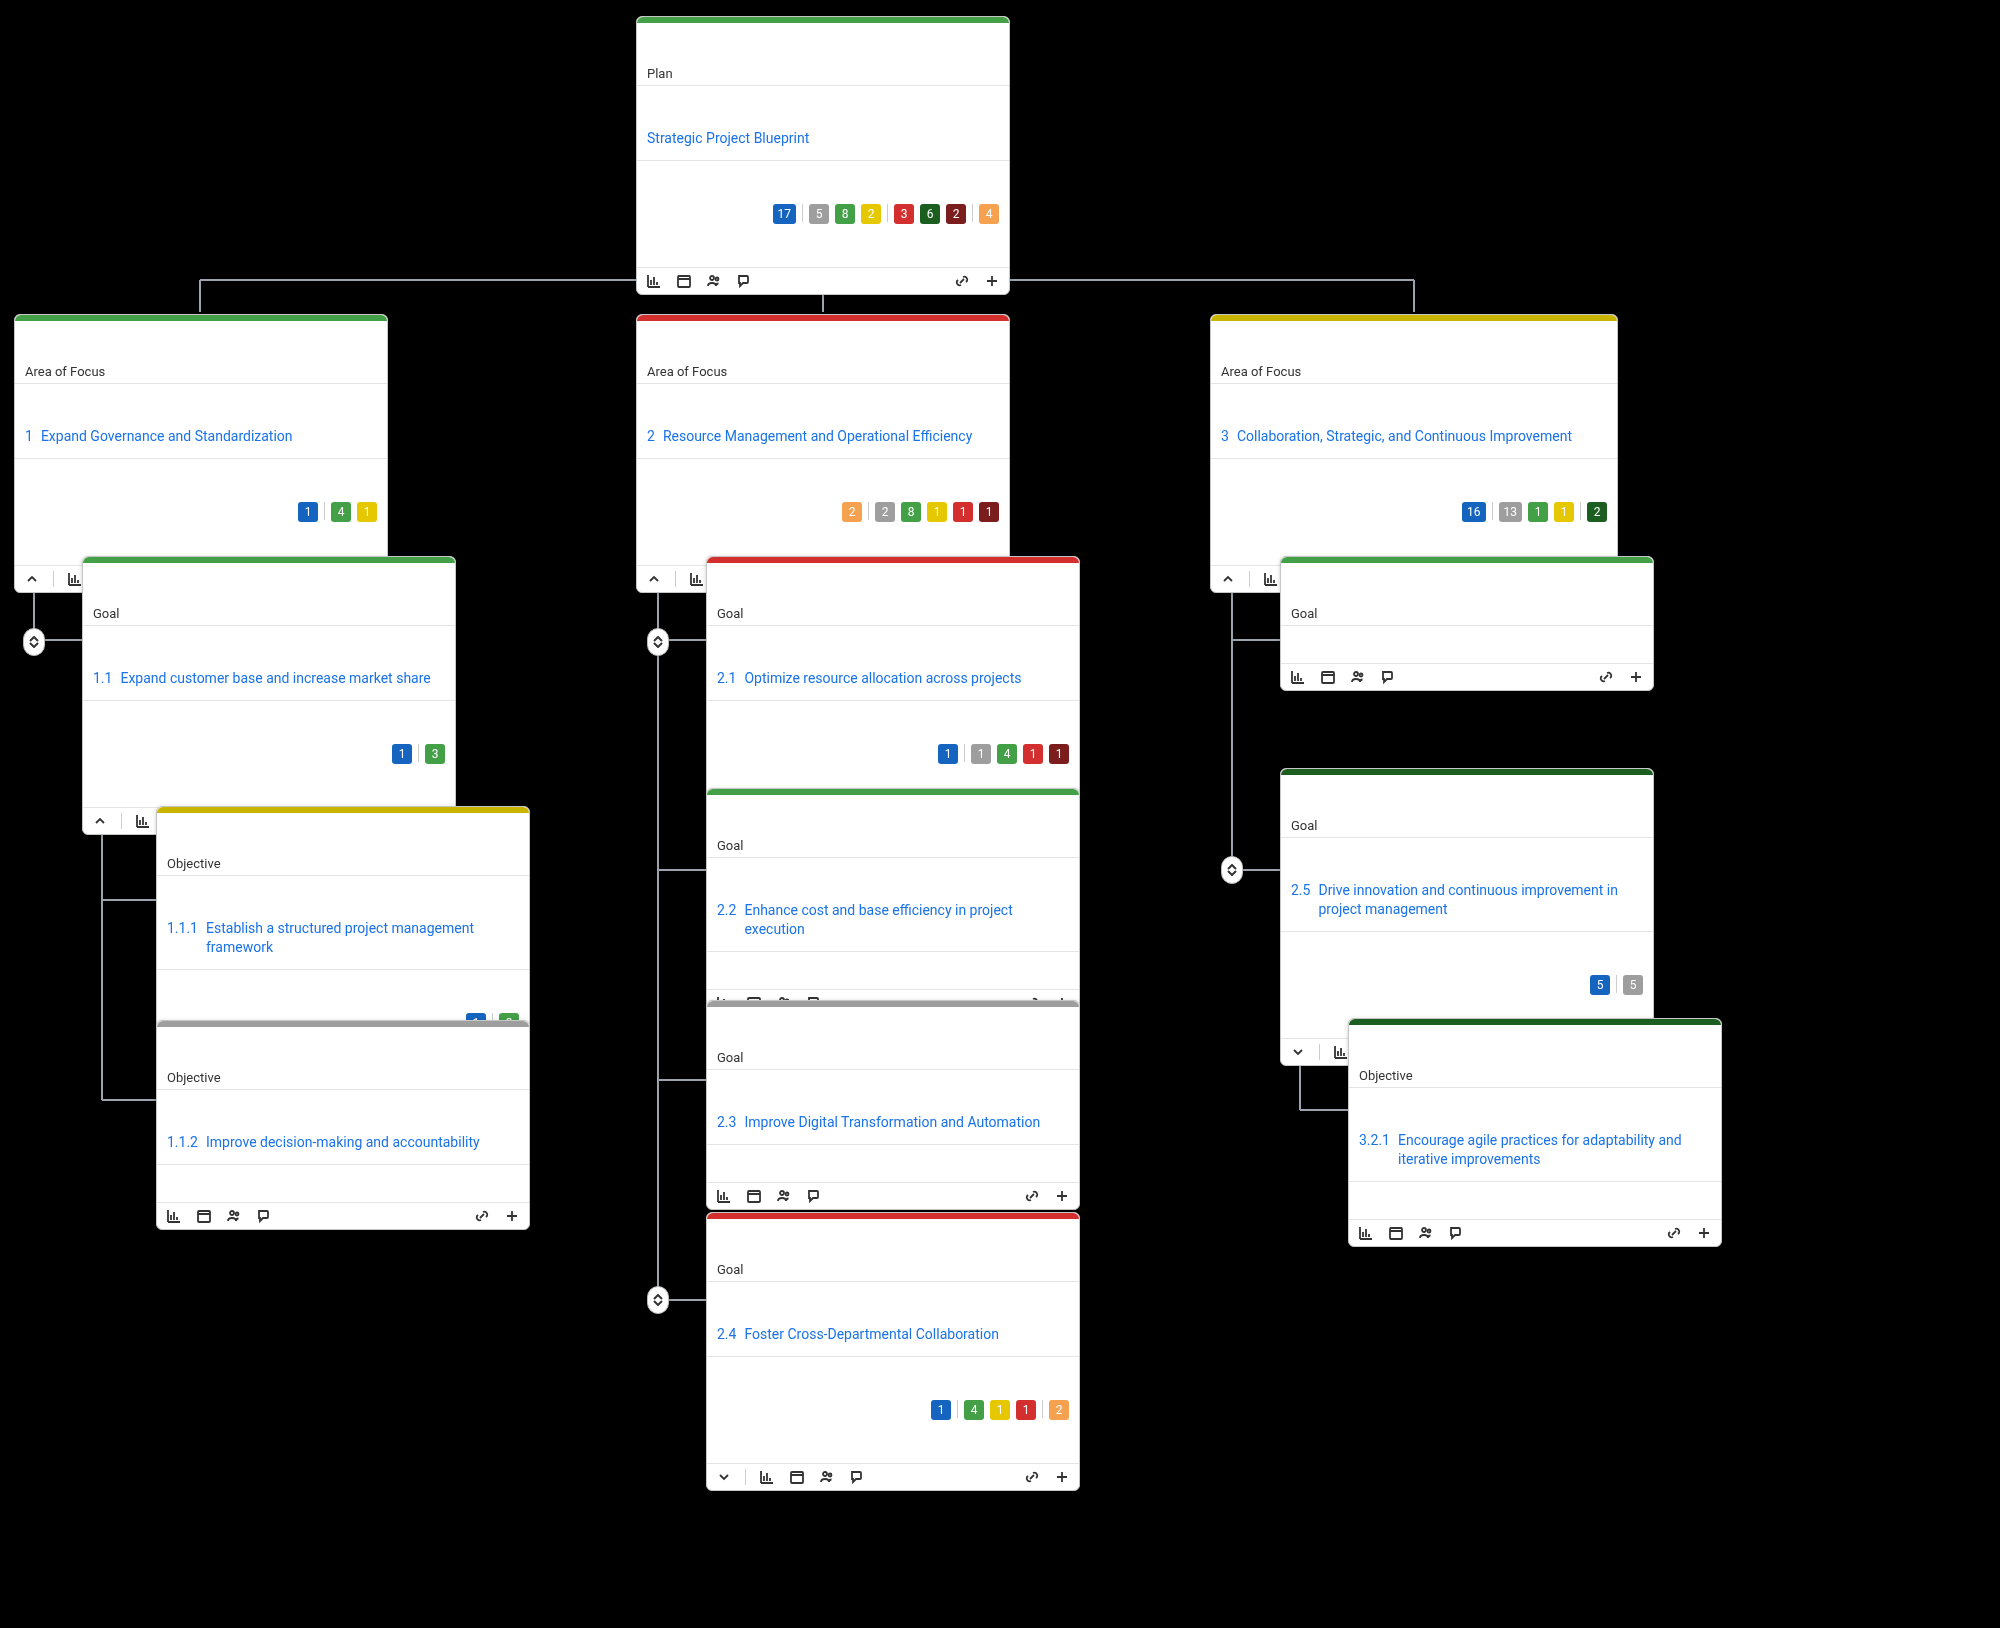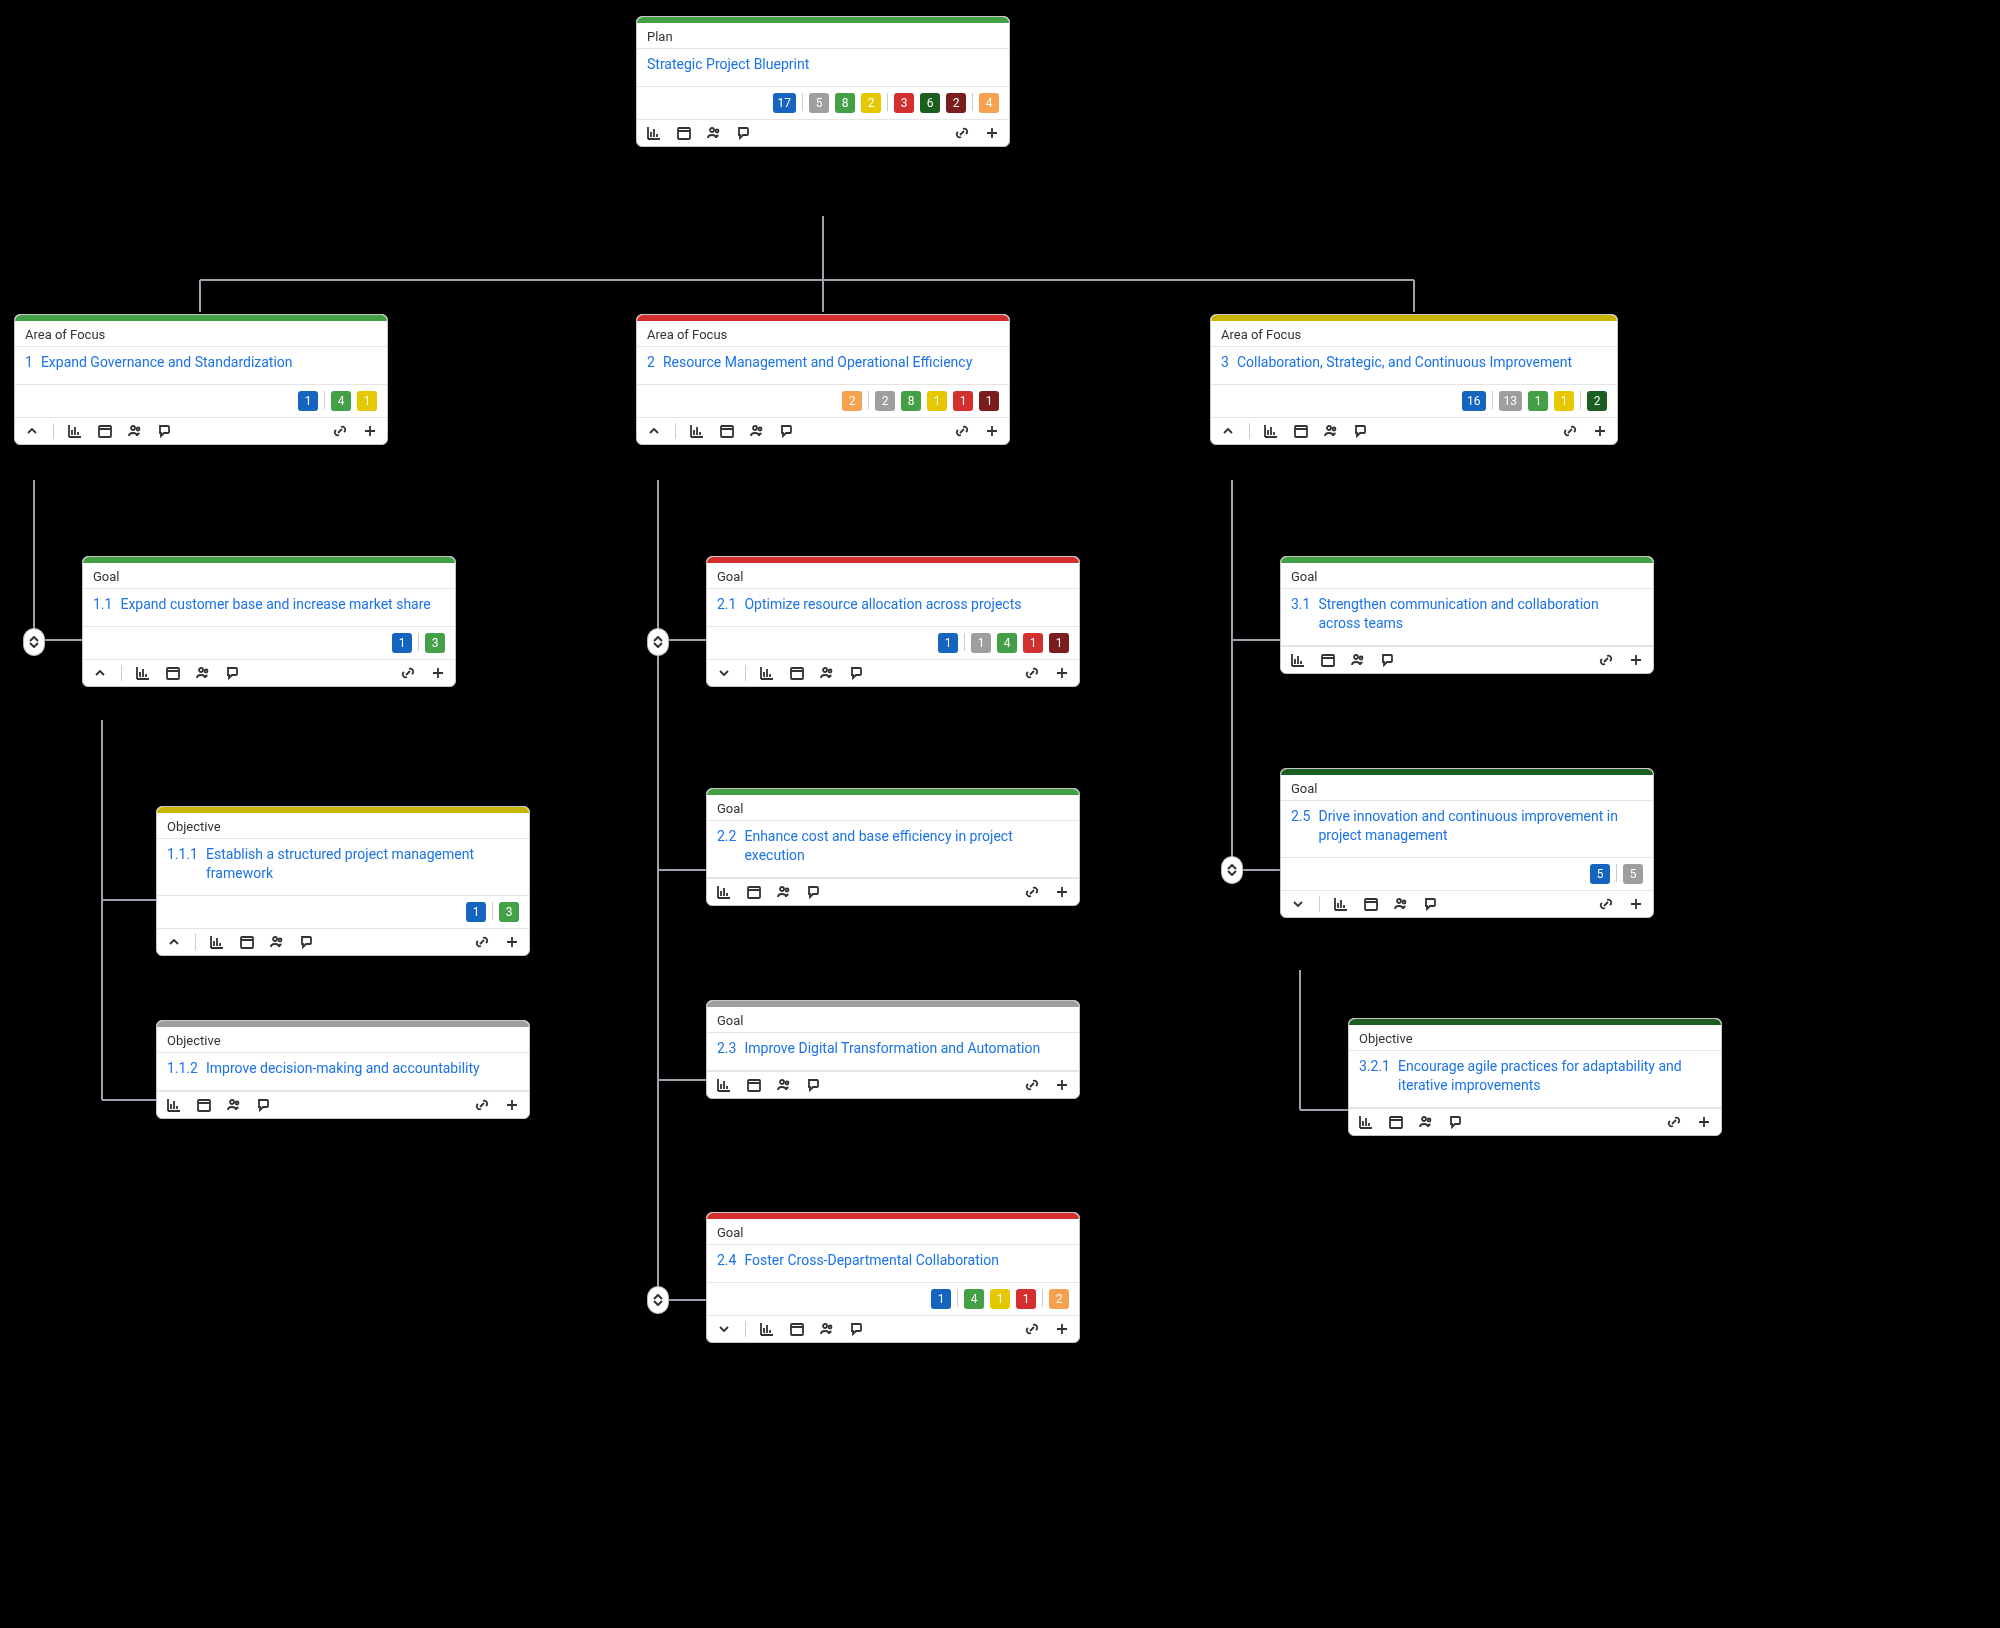--- a/index.html
+++ b/index.html
@@ -18,20 +18,21 @@
   svg.connectors line { stroke: #9ca3af; stroke-width: 2; }
 
   .card {
     position: absolute;
     background: #fff;
     border: 1px solid #c6c6c6;
     border-radius: 6px;
     box-shadow: 0 1px 4px rgba(0,0,0,0.2);
     display: flex;
     flex-direction: column;
+    gap: 37px;
   }
   .card .topbar { height: 6px; border-radius: 6px 6px 0 0; }
   .card .header {
     padding: 6px 10px 4px 10px;
     font-size: 13px;
     color: #333;
     border-bottom: 1px solid #e5e5e5;
   }
   .card .title {
     padding: 6px 10px 12px 10px;
@@ -758,24 +759,20 @@
           <svg viewBox="0 0 16 16">
             <path d="M8 3v10M3 8h10"></path>
           </svg>
         </span>
   </div>
 </div>
 
 <div class="card" style="left:1280px; top:556px; width:374px;">
   <div class="topbar c-lime"></div>
   <div class="header">Goal</div>
-  <div class="title">
-        <span class="tnum">3.1</span>
-        <span class="ttxt">Strengthen communication and collaboration across teams</span>
-      </div>
   <div class="toolbar">
     <span class="icon">
           <svg viewBox="0 0 16 16">
             <path d="M2 14V2M2 14H14M5 12V7M8 12V4M11 12V9"></path>
           </svg>
         </span>
     <span class="icon">
           <svg viewBox="0 0 16 16">
             <rect x="2" y="3" width="12" height="11" rx="1"></rect>
             <path d="M2 6H14M5 2V4M11 2V4"></path>

